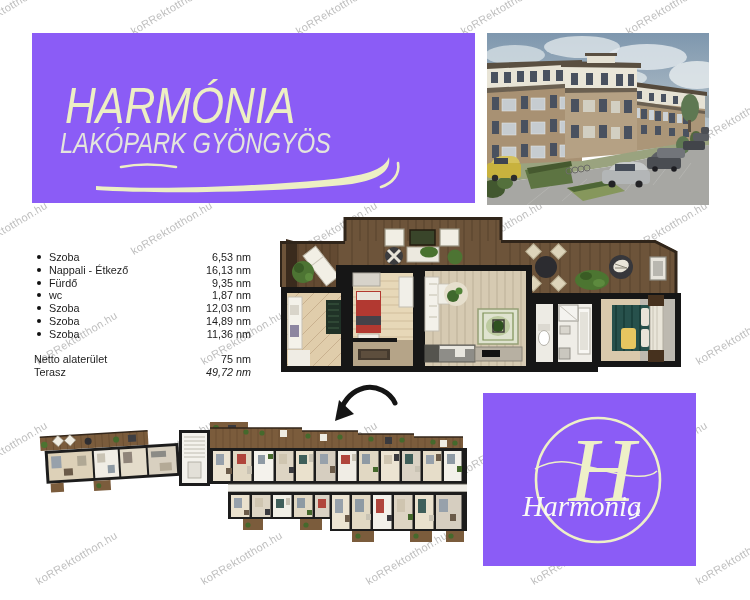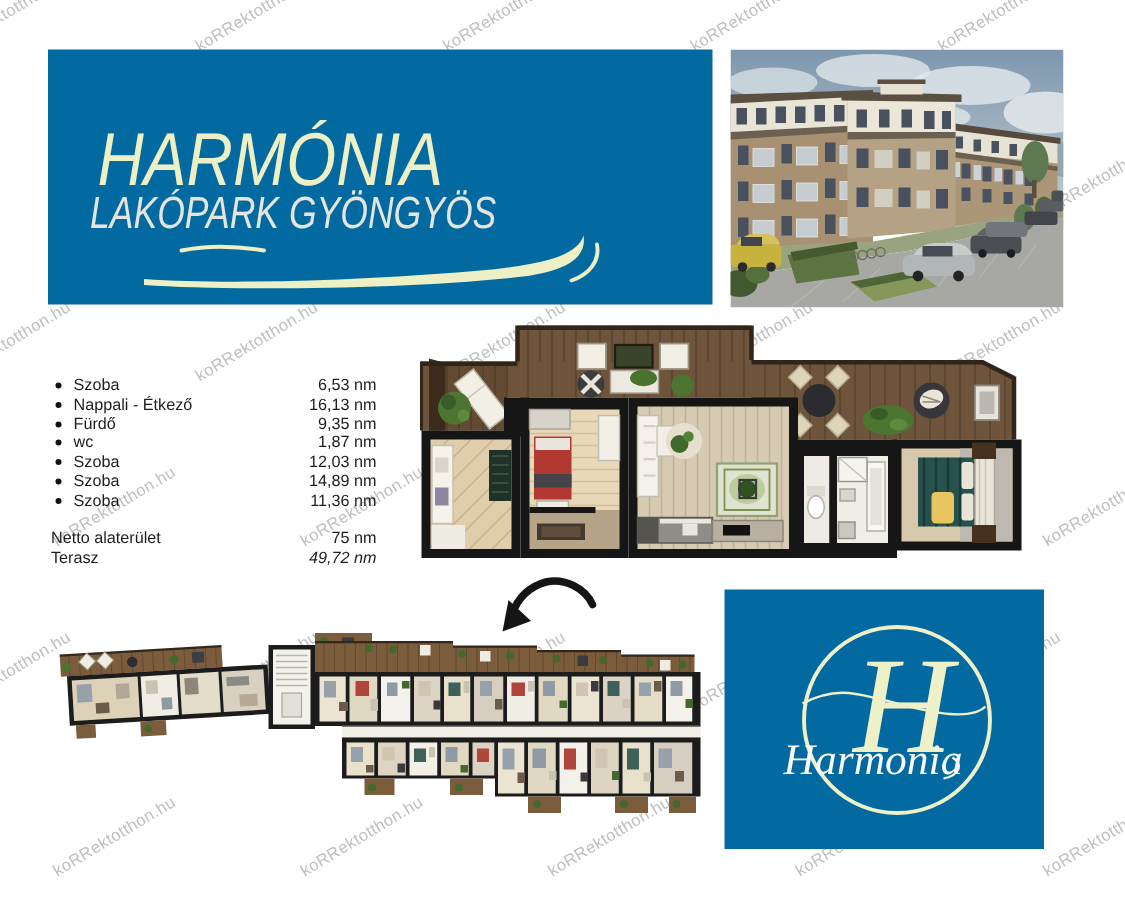--- a/index.html
+++ b/index.html
@@ -1,20 +1,20 @@
 <!DOCTYPE html>
 <html><head>
 <meta charset="utf-8">
 <style>
   html,body{margin:0;padding:0;}
   .page{position:relative;width:750px;height:600px;background:#ffffff;overflow:hidden;
         font-family:"Liberation Sans",sans-serif;}
   .wm{position:absolute;font-size:11px;color:rgba(125,125,125,0.5);
       transform:rotate(-31deg);white-space:nowrap;letter-spacing:0.3px;}
-  .darkbox{position:absolute;background:#0369a1;}
+  .darkbox{position:absolute;background:#8b5cf6;}
 </style>
 </head>
 <body>
 <div class="page">
 
 <div id="wmlayer">
 <span class="wm" style="left:-40px;top:2px;">koRRektotthon.hu</span>
 <span class="wm" style="left:125px;top:2px;">koRRektotthon.hu</span>
 <span class="wm" style="left:290px;top:2px;">koRRektotthon.hu</span>
 <span class="wm" style="left:455px;top:2px;">koRRektotthon.hu</span>

